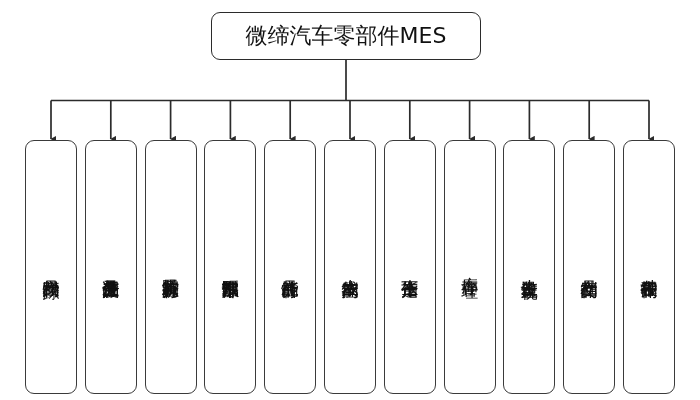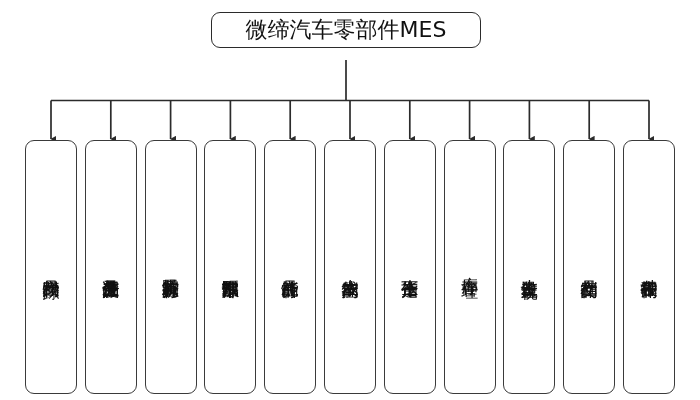--- a/index.html
+++ b/index.html
@@ -24,21 +24,21 @@
     top: 0;
     width: 700px;
     height: 400px;
     pointer-events: none;
   }
   .root-box {
     position: absolute;
     left: 211px;
     top: 12px;
     width: 270px;
-    height: 36px;
+    height: 48px;
     box-sizing: border-box;
     border: 1.6px solid #2b2b2b;
     border-radius: 9px;
     background: #ffffff;
     display: flex;
     align-items: center;
     justify-content: center;
     z-index: 3;
   }
   .root-label {

